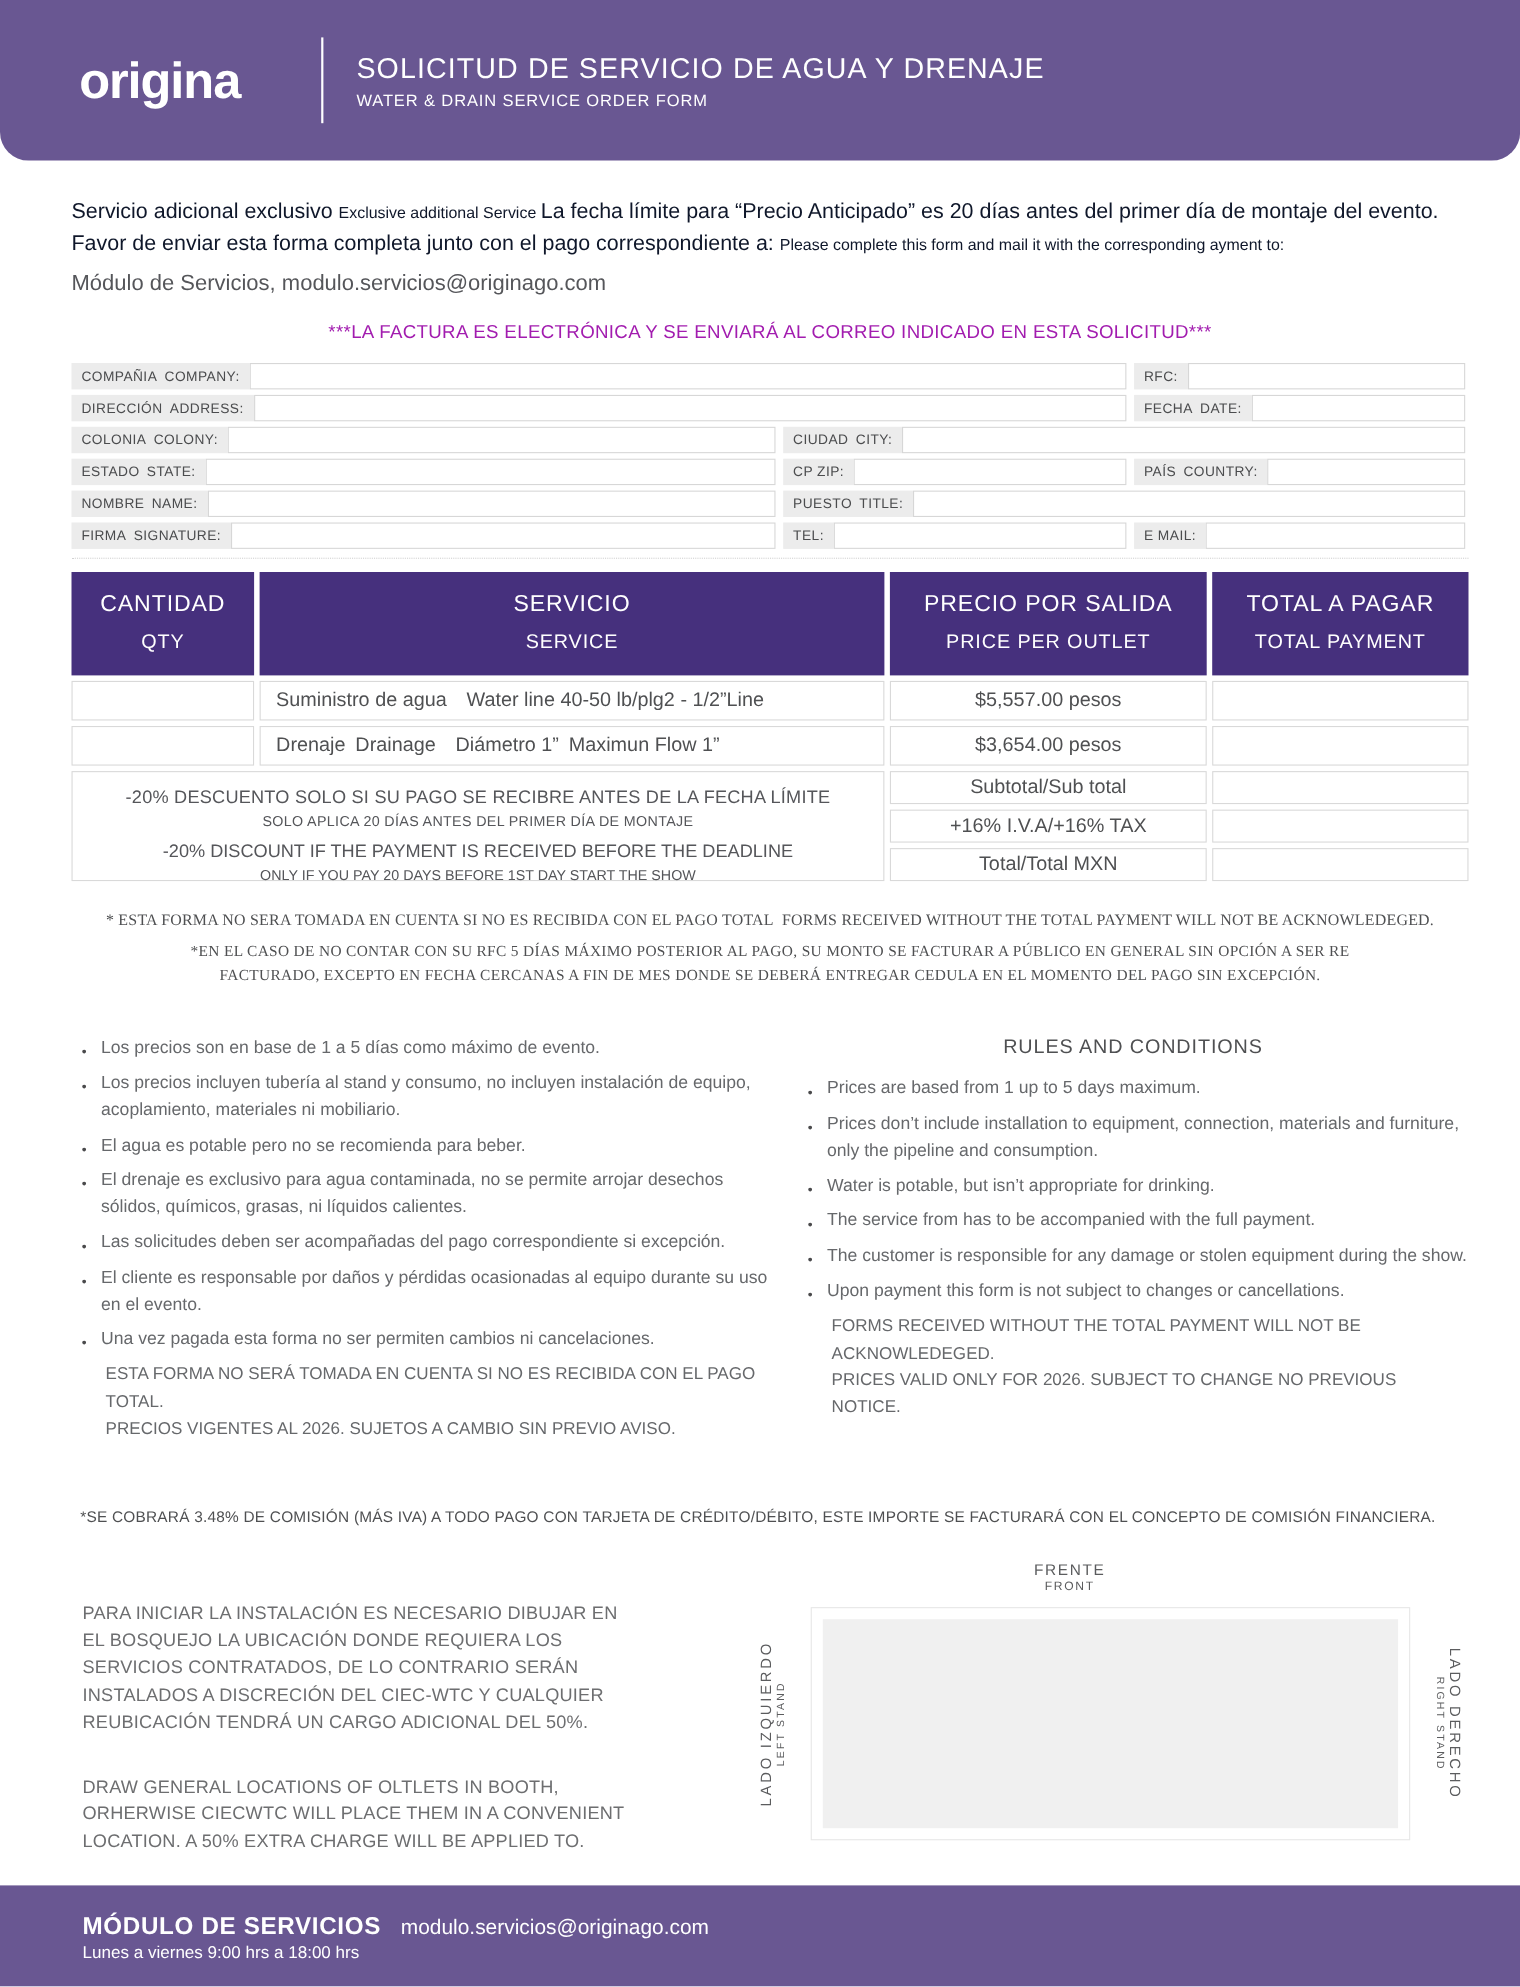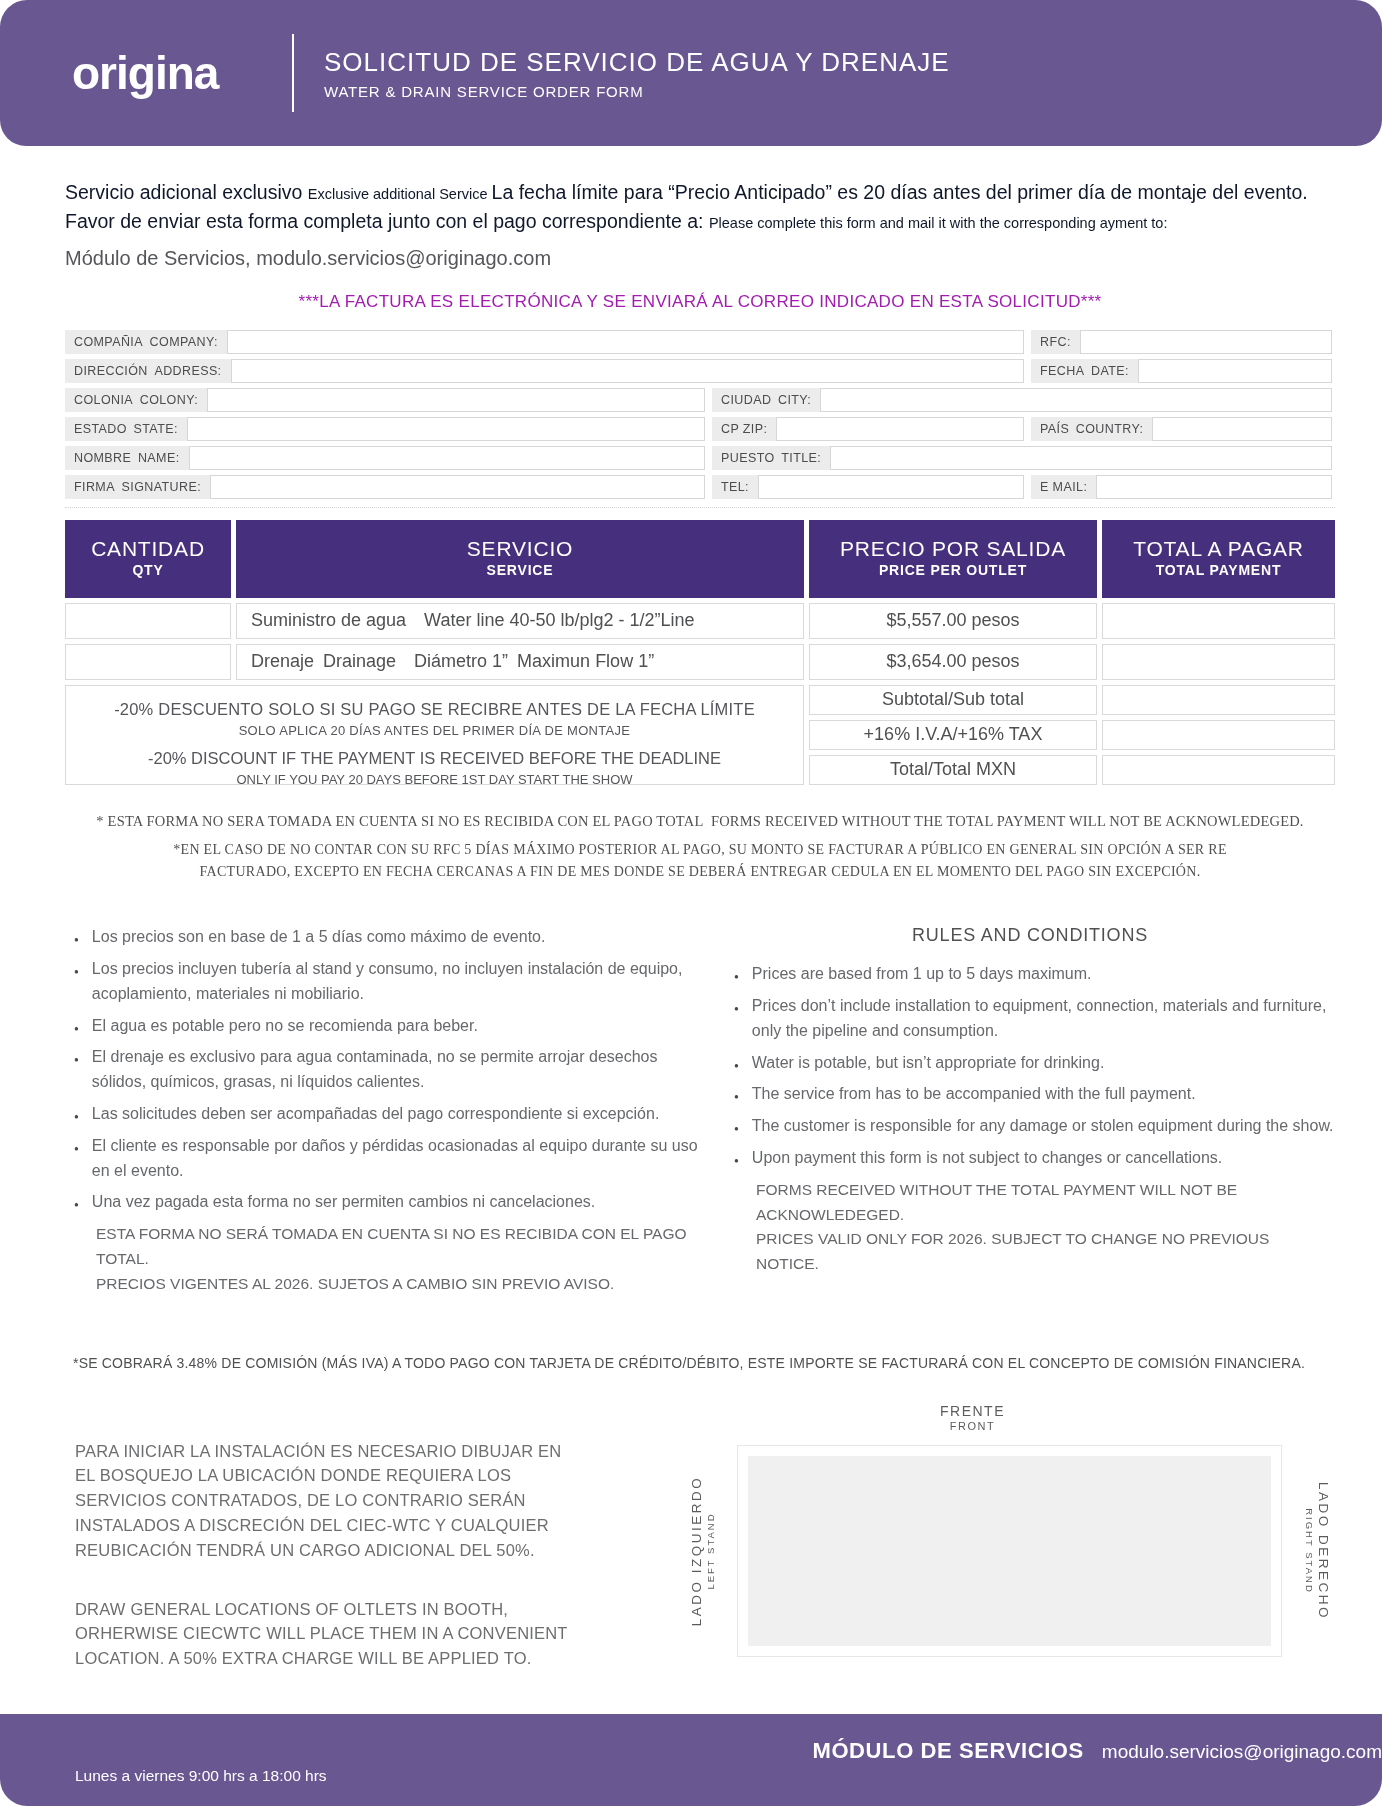--- a/index.html
+++ b/index.html
@@ -1,17 +1,17 @@
 <!DOCTYPE html>
 <html><head>
 <meta charset="utf-8">
 <style>
   * { margin:0; padding:0; box-sizing:border-box; }
   body { background:#ffffff; font-family:"Liberation Sans","DejaVu Sans",sans-serif; }
-  .page { position:relative; width:1382px; height:1806px; background:#fff; overflow:hidden;border-radius:27px; }
+  .page { position:relative; width:1382px; height:1806px; background:#fff; overflow:hidden; }
 
   
   .hdr { height:146px; background:#695792; border-radius:0 0 26px 26px; display:flex; align-items:center; padding-left:72px; }
   .logo { color:#fff; font-size:46px; font-weight:700; letter-spacing:-1px; width:196px; }
   .hdr-div { width:2px; height:78px; background:#fff; margin:0 30px 0 24px; }
   .hdr-title { color:#fff; font-size:26px; letter-spacing:1px; font-weight:400; }
   .hdr-sub { color:#fff; font-size:15px; letter-spacing:0.8px; margin-top:5px; font-weight:400; }
 
   
   .content { width:1270px; margin-left:65px; padding-top:32px; color:#58595b; }
@@ -25,21 +25,21 @@
   .zone { display:flex; }
   .flabel { background:#ececec; color:#4b4c4e; font-size:12.5px; letter-spacing:0.4px; padding:0 9px; display:flex; align-items:center; white-space:nowrap; height:24px; }
   .finput { flex:1; min-width:0; border:1px solid #d7d7d7; background:#fff; height:24px; outline:none; font-size:14px; color:#444; padding:0 6px; font-family:inherit; }
   .dotted { border-bottom:1px dotted #d2d2d2; margin:8px 0 12px; }
 
   
   .thead, .tbody { display:grid; grid-template-columns:166px 568px 288px 233px; gap:5px; }
   .thead { margin-bottom:5px; }
   .thcell { background:#46307d; color:#fff; text-align:center; padding:17px 4px 20px; }
   .th-main { font-size:21px; letter-spacing:0.8px; font-weight:400; }
-  .th-sub { font-size:14px; letter-spacing:0.8px; margin-top:1px; font-weight:700; }
+  .th-sub { font-size:18px; letter-spacing:0.8px; margin-top:12px; font-weight:400; }
   .tbody { grid-template-rows:36px 36px 30px 30px 30px; }
   .cell { border:1px solid #d9d9d9; background:#fff; }
   .svc { display:flex; align-items:center; padding-left:14px; font-size:18px; color:#4f5052; }
   .prc { display:flex; align-items:center; justify-content:center; font-size:18px; color:#4f5052; }
   .disc { grid-column:1 / 3; grid-row:3 / 6; border:1px solid #d9d9d9; text-align:center; color:#55565a; padding-top:14px; }
   .disc .l1 { font-size:16.5px; letter-spacing:0.2px; }
   .disc .l2 { font-size:13px; letter-spacing:0.3px; margin-top:4px; }
   .disc .l3 { font-size:16.5px; margin-top:11px; }
   .disc .l4 { font-size:13px; margin-top:4px;text-align:center; }
 
@@ -71,21 +71,21 @@
   .sk-outer { position:absolute; left:672px; top:48px; width:545px; height:212px; border:1px solid #e7e7e7; background:#fff; padding:10px; }
   .sk-inner { width:100%; height:100%; background:#f0f0f0; }
   .side { position:absolute; white-space:nowrap; text-align:center; color:#5b5c5e; transform:translate(-50%,-50%) rotate(-90deg); }
   .side .s1 { font-size:13.5px; letter-spacing:2.5px; }
   .side .s2 { font-size:9.5px; letter-spacing:2px; margin-top:1px; }
   .side-l { left:637px; top:154px; }
   .side-r { left:1252px; top:154px; transform:translate(-50%,-50%) rotate(90deg); }
 
   
   .ftr { position:absolute; left:0; bottom:0; width:100%; height:92px; background:#695792; color:#fff; padding:24px 0 0 75px; }
-  .ftr-line1 { display:flex; align-items:baseline;justify-content:flex-end; }
+  .ftr-line1 { display:flex; align-items:baseline; }
   .ftr-title { font-size:22px; font-weight:700; letter-spacing:0.6px; }
   .ftr-email { font-size:19px; margin-left:18px; }
   .ftr-hours { font-size:15.5px; margin-top:3px; }
 </style>
 </head>
 <body>
 
 <div class="page">
 
   <div class="hdr">

